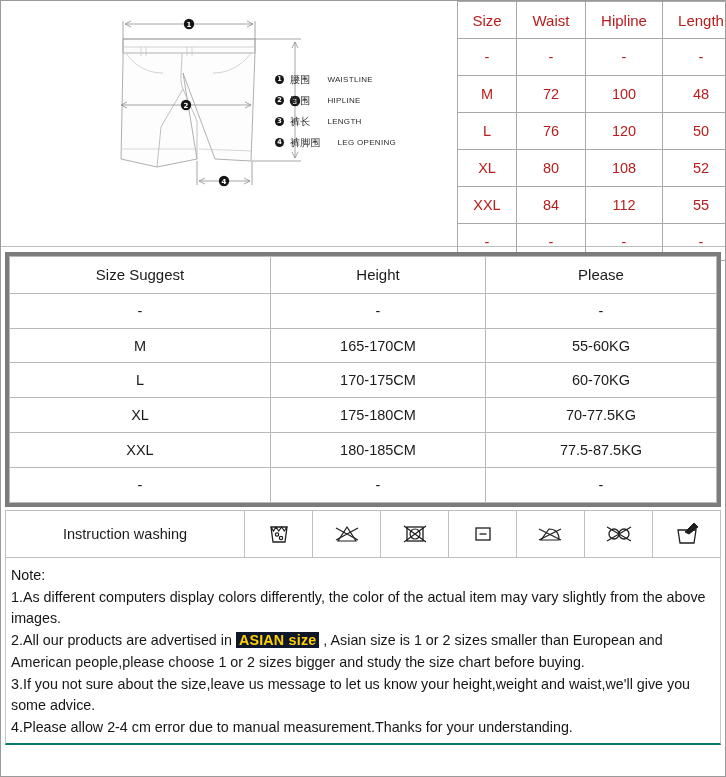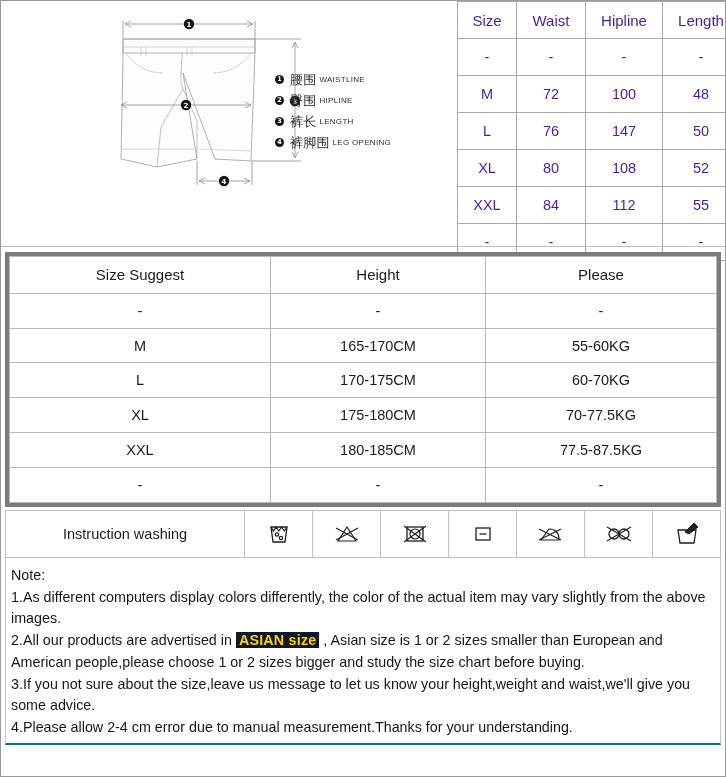--- a/index.html
+++ b/index.html
@@ -18,33 +18,33 @@
   .diagram-pane{position:absolute;left:0;top:0;width:456px;height:245px;}
   .diagram-svg{position:absolute;left:104px;top:8px;}
 
   .legend{position:absolute;left:274px;top:70px;}
   .legend-row{display:flex;align-items:center;height:17px;margin-bottom:4px;}
   .legend-badge{
     width:9px;height:9px;border-radius:50%;background:#161616;color:#fff;
     font-size:6.5px;line-height:9px;text-align:center;font-weight:bold;
     margin-right:6px;flex:0 0 auto;font-family:"DejaVu Sans",sans-serif;
   }
-  .legend-cn{font-size:13px;color:#2b2b2b;letter-spacing:0.2px;margin-right:3px;
+  .legend-cn{font-size:10px;color:#2b2b2b;letter-spacing:0.2px;margin-right:17px;
     font-family:"DejaVu Sans",sans-serif;}
   .legend-en{font-size:8px;color:#2b2b2b;letter-spacing:0.3px;}
 
   
   .size-table{
     position:absolute;left:456px;top:0;width:270px;height:245px;
     border-collapse:collapse;table-layout:fixed;
   }
   .size-table td{
     border:1px solid #a8a8a8;
     text-align:center;vertical-align:middle;
-    font-size:14.5px;color:#4c1d95;height:34px;
+    font-size:14.5px;color:#b91c1c;height:34px;
   }
   .size-table tr:first-child td{font-size:15px;}
   .size-table .col-size{width:56px;}
   .size-table .col-waist{width:66px;}
   .size-table .col-hip{width:74px;}
   .size-table .col-len{width:74px;}
 
   
   .suggest-wrap{
     position:relative;margin:5px 4px 0 4px;height:255px;box-sizing:border-box;
@@ -191,21 +191,21 @@
       </tr>
       <tr>
         <td>M</td>
         <td>72</td>
         <td>100</td>
         <td>48</td>
       </tr>
       <tr>
         <td>L</td>
         <td>76</td>
-        <td>147</td>
+        <td>120</td>
         <td>50</td>
       </tr>
       <tr>
         <td>XL</td>
         <td>80</td>
         <td>108</td>
         <td>52</td>
       </tr>
       <tr>
         <td>XXL</td>

